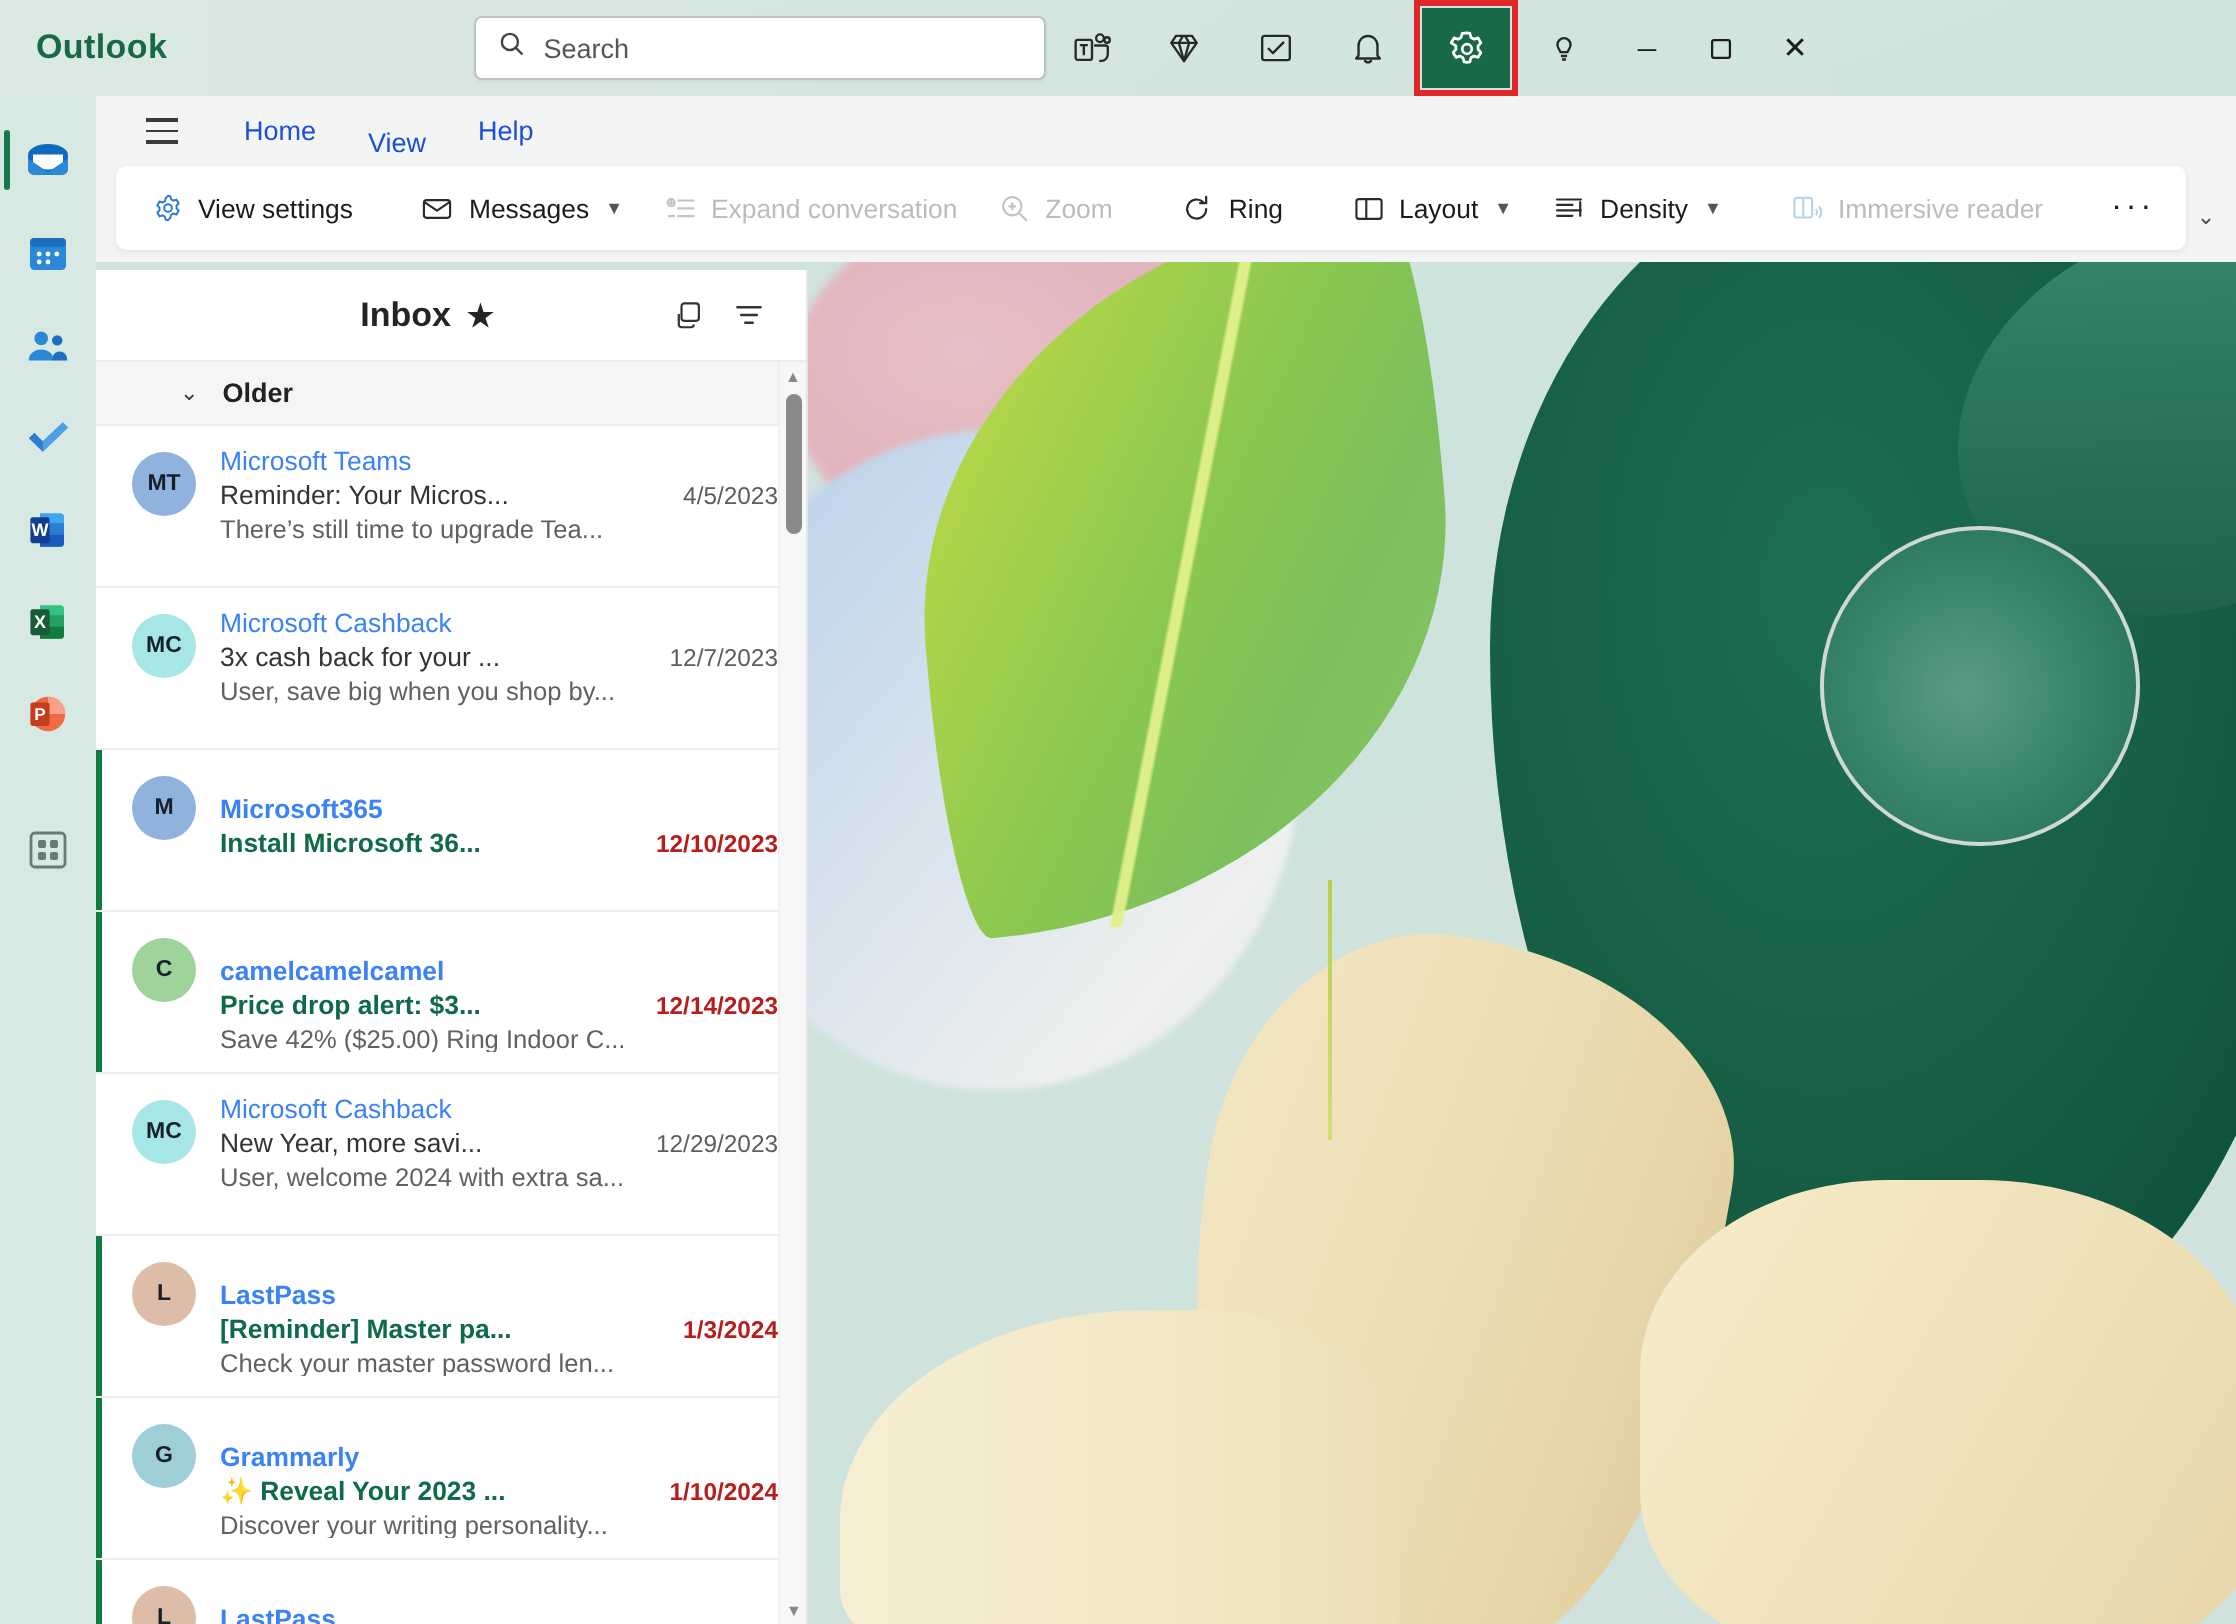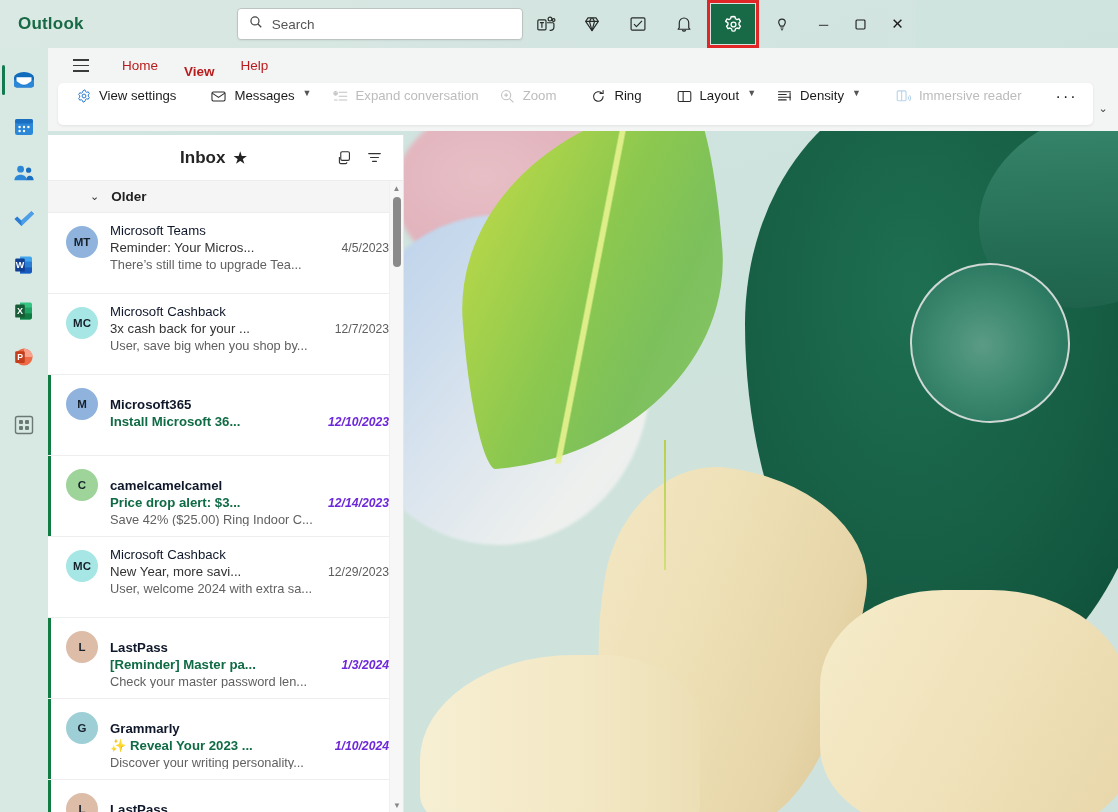--- a/index.html
+++ b/index.html
@@ -152,35 +152,35 @@
   #tabs {
     height: 35px; display: flex; align-items: center; padding-left: 16px; gap: 2px;
   }
   #hamburger {
     width: 34px; height: 30px; display: flex; flex-direction: column; justify-content: center;
     align-items: center; gap: 4px; cursor: pointer; margin-right: 10px;
   }
   #hamburger i { display: block; width: 16px; height: 1.6px; background: #3a3a3a; }
   .tab {
     position: relative; height: 34px; padding: 0 12px; display: flex; align-items: center;
-    font-size: 13.5px; color: #b91c1c; cursor: pointer;
-  }
-  .tab.active { font-weight: 700; margin-top: 12px; }
+    font-size: 13.5px; color: #1d4ed8; cursor: pointer;
+  }
+  .tab.active { font-weight: 400; margin-top: 12px; }
   .tab.active::after {
     content: ""; position: absolute; left: 10px; right: 10px; bottom: 2px; height: 2.5px;
     background: #186946; border-radius: 2px;
   }
   #ribbon {
     position: absolute; left: 10px; top: 35px; width: 1035px; height: 42px;
     background: #fff; border-radius: 5px;
     display: flex; align-items: center; padding: 0 8px;
     box-shadow: 0 1px 3px rgba(0,0,0,.08);
   }
   .rb {
-    height: 32px; display: flex; align-items: flex-start; gap: 7px; padding: 0 10px;
+    height: 32px; display: flex; align-items: center; gap: 7px; padding: 0 10px;
     font-size: 13.2px; color: #1b1b1b; border-radius: 4px; cursor: pointer; white-space: nowrap;
   }
   .rb.disabled { color: #bcbcbc; cursor: default; }
   .rb .chev { font-size: 9px; color: #555; margin-left: 1px; }
   .rb-sep { width: 1px; height: 22px; background: #e0e0e0; margin: 0 7px; }
   #ribbon-collapse {
     position: absolute; right: 2px; top: 95px; width: 26px; height: 26px;
     display: flex; align-items: center; justify-content: center; color: #444;
     font-size: 11px; cursor: pointer; z-index: 29;
   }
@@ -214,30 +214,30 @@
   }
   .mail.unread::before {
     content: ""; position: absolute; left: 0; top: 0; bottom: 0; width: 3px; background: #107c41;
   }
   .avatar {
     width: 32px; height: 32px; border-radius: 50%; flex: 0 0 32px;
     display: flex; align-items: center; justify-content: center;
     font-size: 11.5px; font-weight: 600; color: #15202b; margin-top: 3px;
   }
   .mbody { flex: 1; min-width: 0; display: flex; flex-direction: column; gap: 2px; }
-  .mrow1 { font-size: 13.2px; color: #0f172a; white-space: nowrap; overflow: hidden; text-overflow: ellipsis; }
+  .mrow1 { font-size: 13.2px; color: #3b82f6; white-space: nowrap; overflow: hidden; text-overflow: ellipsis; }
   .mail.unread .mrow1 { font-weight: 700; margin-top: 12px; }
   .mrow2 { display: flex; align-items: baseline; gap: 20px; }
   .msubj {
     font-size: 13.2px; color: #333; flex: 1; min-width: 0;
     white-space: nowrap; overflow: hidden; text-overflow: ellipsis;
   }
   .mail.unread .msubj { color: #0f6b45; font-weight: 700; }
   .mdate { font-size: 12.2px; color: #5d5d5d; flex: 0 0 auto; text-align: center; }
-  .mail.unread .mdate { color: #6d28d9; font-weight: 600; font-style: italic; }
+  .mail.unread .mdate { color: #b91c1c; font-weight: 600; }
   .mprev { font-size: 12.8px; color: #616161; white-space: nowrap; overflow: hidden; text-overflow: ellipsis; }
 
   
   #vscroll {
     position: absolute; right: 0; top: 46px; width: 14px; bottom: 0;
     background: #f7f7f7; border-left: 1px solid #f0f0f0; z-index: 26;
   }
   #vscroll .arw { height: 14px; display: flex; align-items: center; justify-content: center; color: #888; font-size: 8px; cursor: pointer; }
   #vthumb {
     position: absolute; left: 3px; top: 16px; width: 8px; height: 70px;

